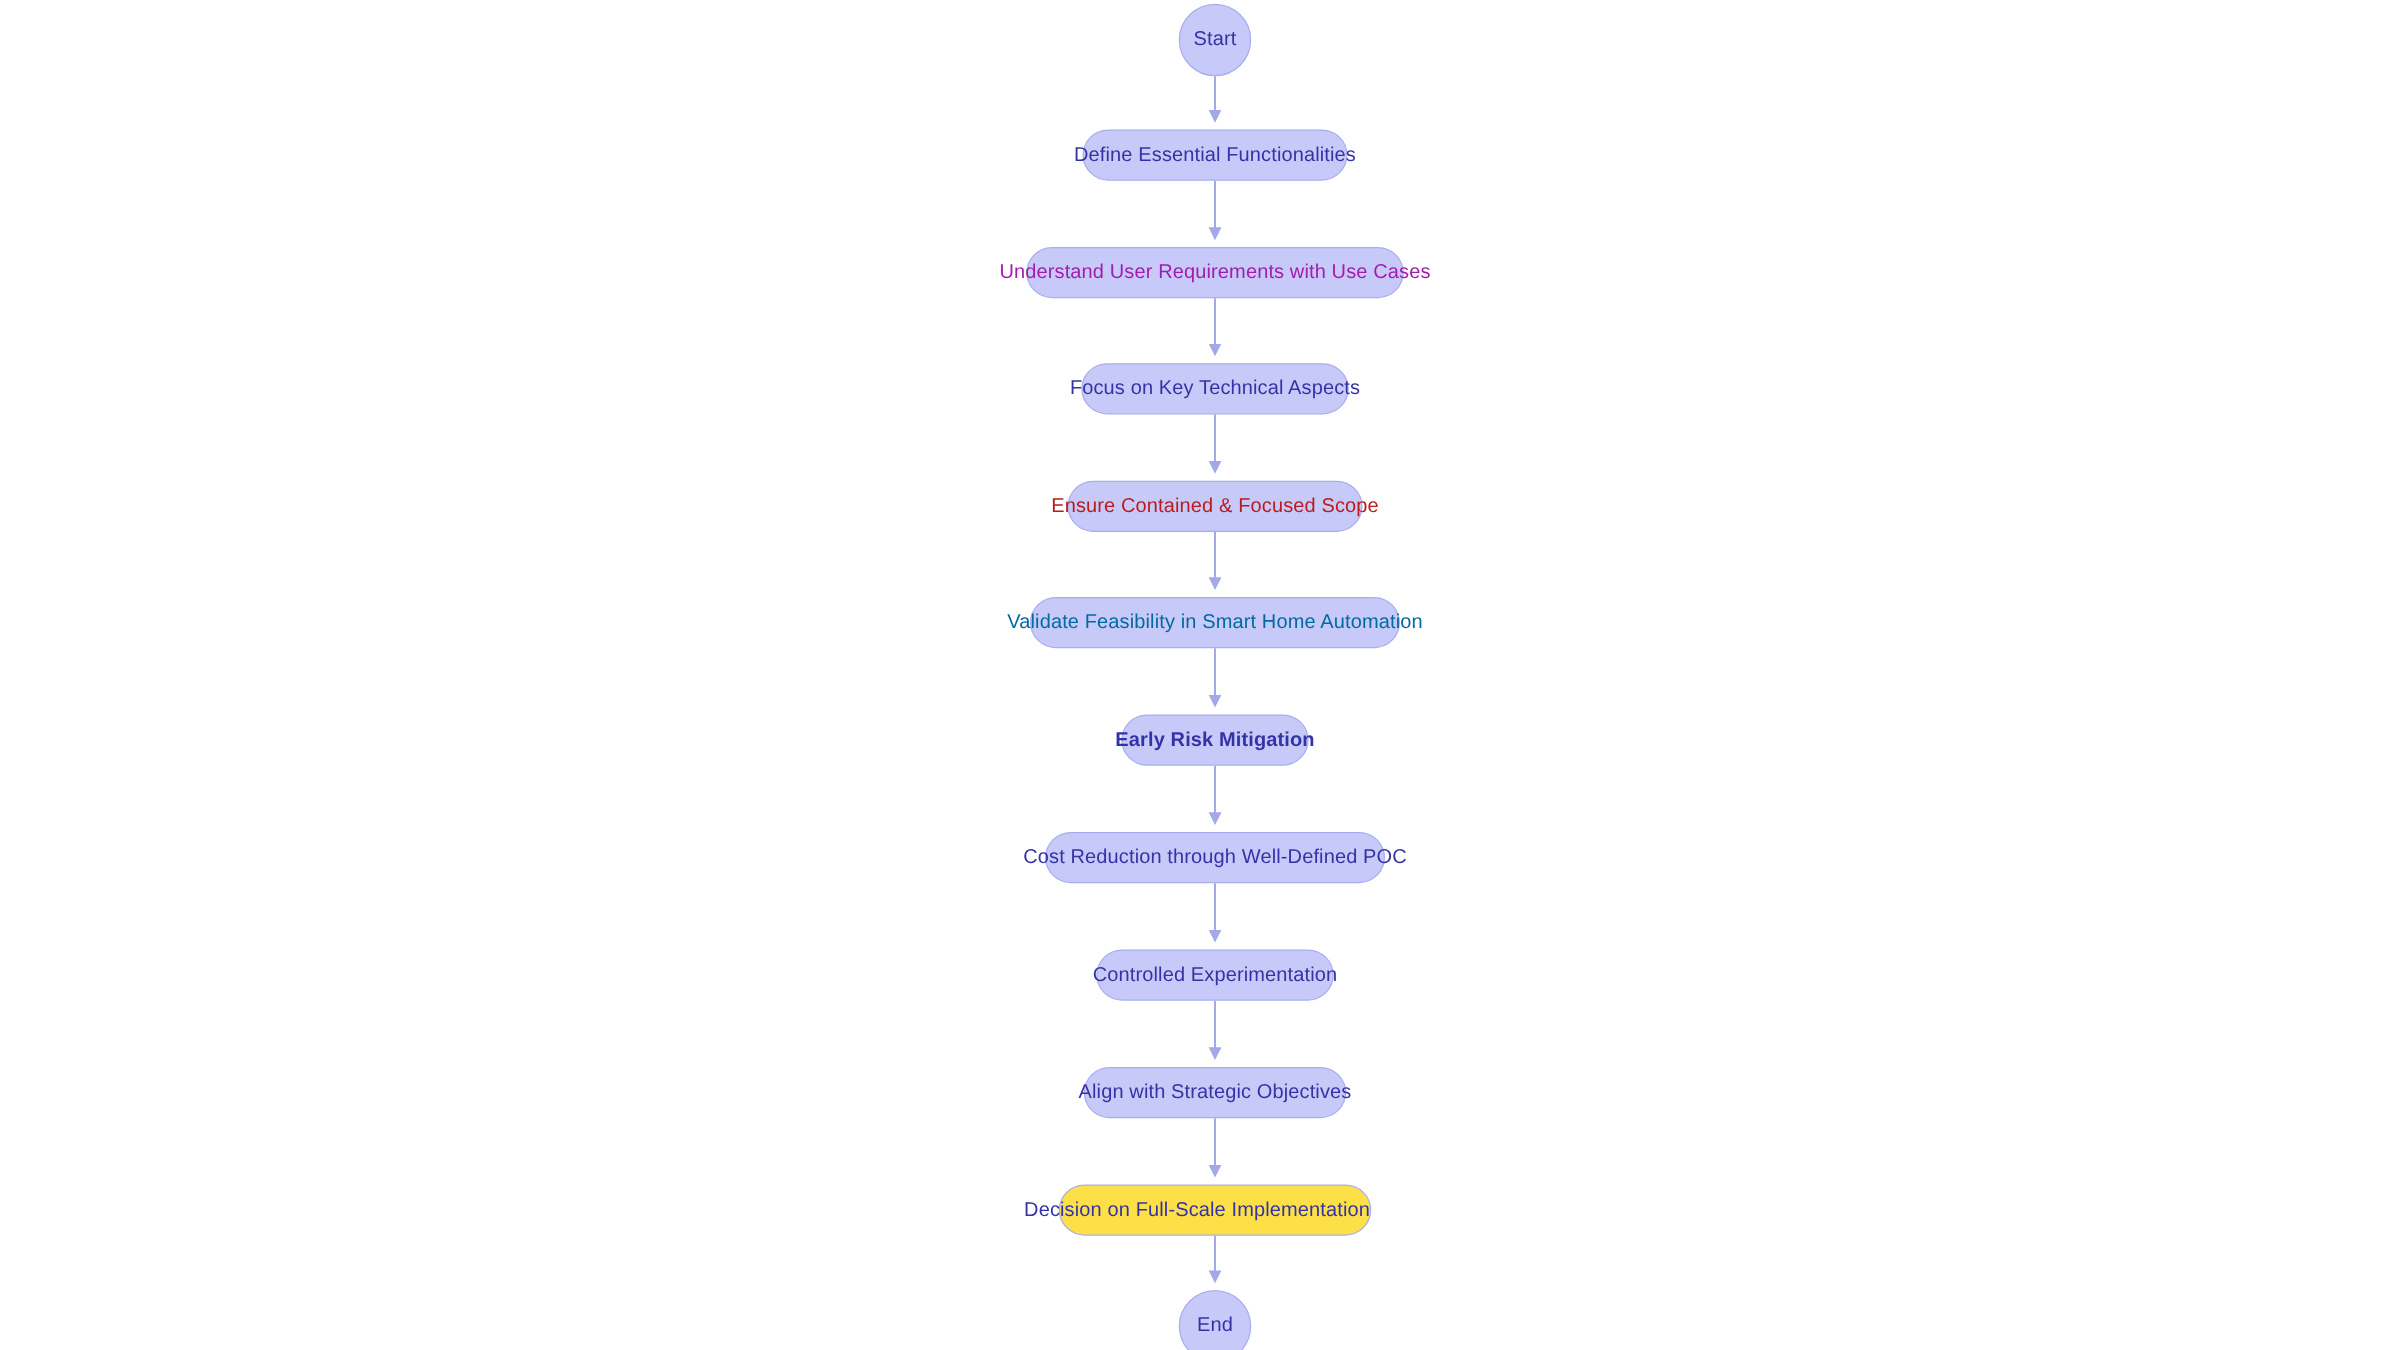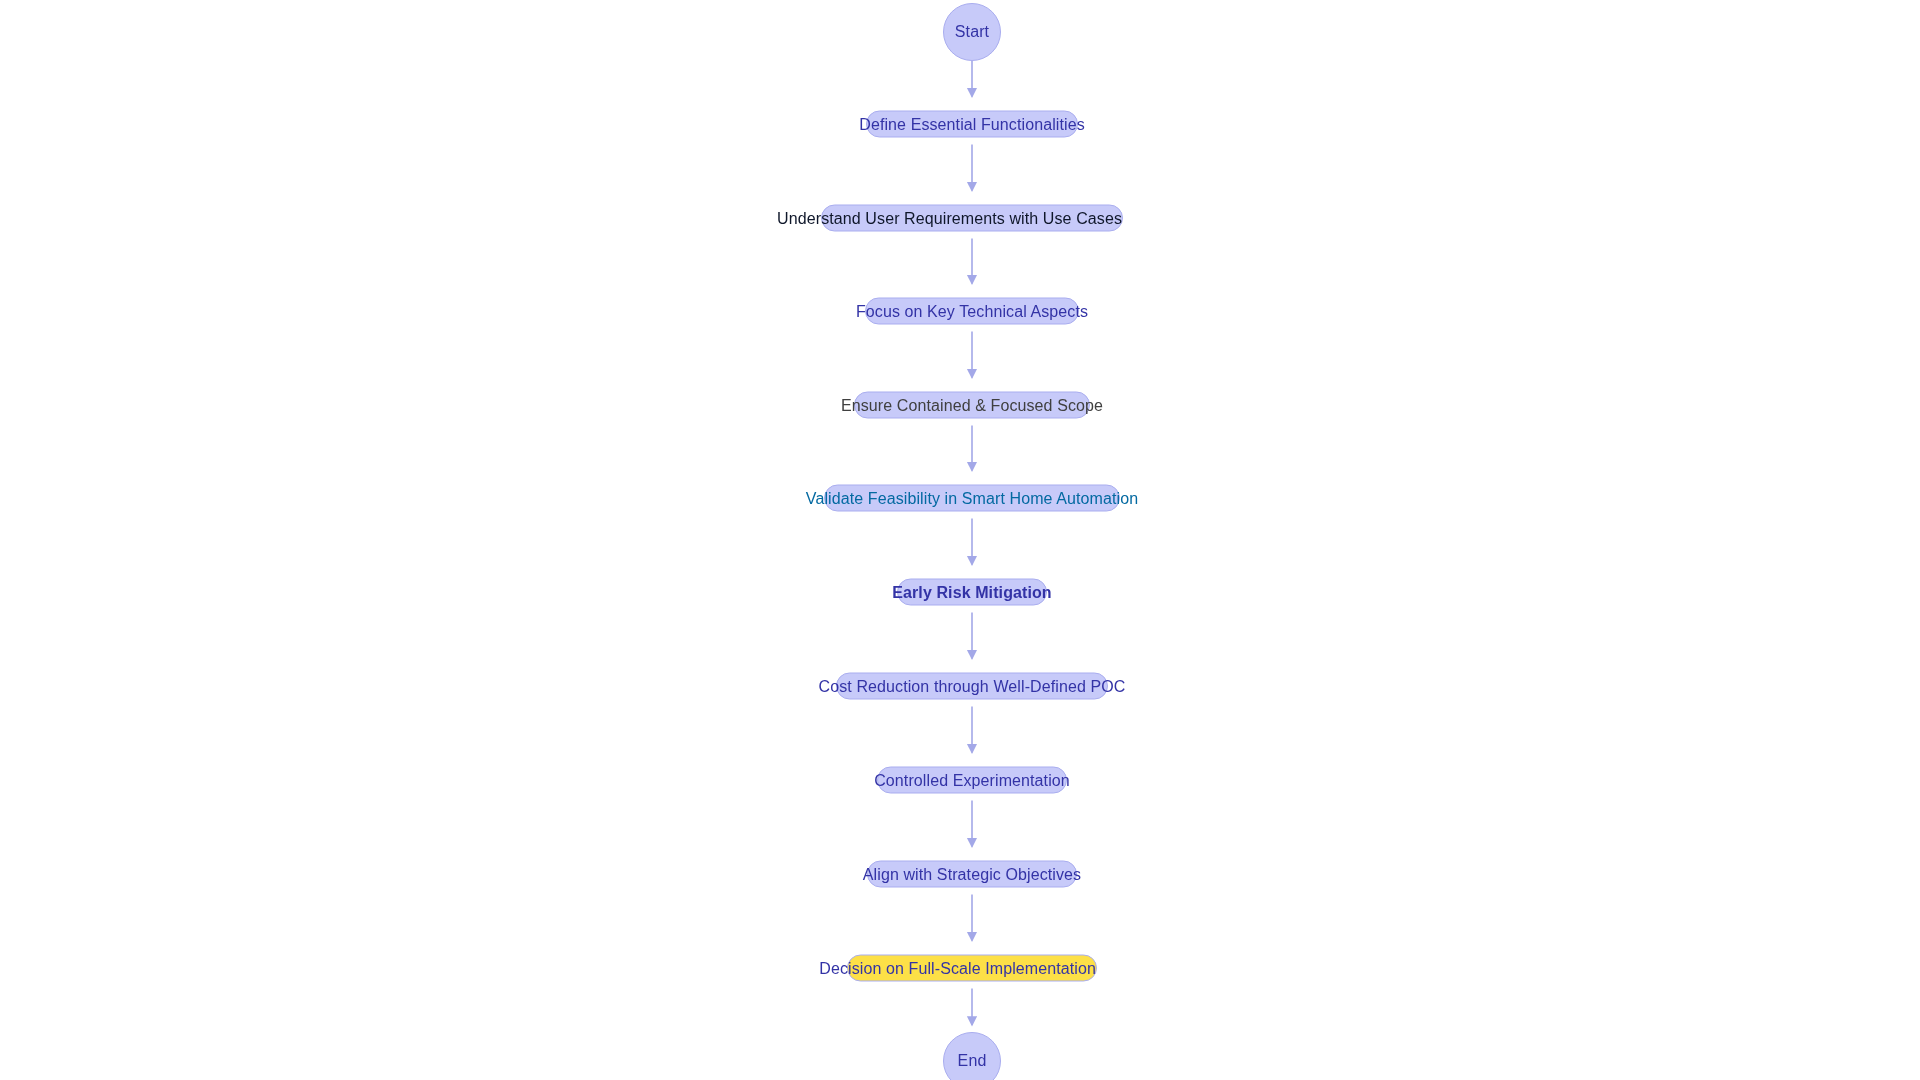--- a/index.html
+++ b/index.html
@@ -47,21 +47,21 @@
     border: 1px solid #a9adef;
     color: #3333a6;
     font-size: 16px;
     line-height: 1;
     letter-spacing: 0.1px;
     white-space: nowrap;
     transform: translate(-50%, -50%);
   }
 
   .node.pill {
-    height: 27px;
+    height: 41px;
     border-radius: 21px;
   }
 
   .node.terminal {
     width: 58px;
     height: 58px;
     border-radius: 50%;
   }
 
   .node-label {
@@ -94,27 +94,27 @@
       </g>
   </svg>
 
   <div id="node-layer">
       <div class="node terminal" style="left: 972px; top: 32px; background: rgb(199, 202, 249); border-color: rgb(169, 173, 239); color: rgb(51, 51, 166);">
         <span class="node-label">Start</span>
       </div>
       <div class="node pill" style="left: 972px; top: 124px; width: 212px; background: rgb(199, 202, 249); border-color: rgb(169, 173, 239); color: rgb(51, 51, 166);">
         <span class="node-label">Define Essential Functionalities</span>
       </div>
-      <div class="node pill" style="left: 972px; top: 218px; width: 302px; background: rgb(199, 202, 249); border-color: rgb(169, 173, 239); color: #0f172a; justify-content: flex-end;">
+      <div class="node pill" style="left: 972px; top: 218px; width: 302px; background: rgb(199, 202, 249); border-color: rgb(169, 173, 239); color: #a21caf;">
         <span class="node-label">Understand User Requirements with Use Cases</span>
       </div>
       <div class="node pill" style="left: 972px; top: 311px; width: 214px; background: rgb(199, 202, 249); border-color: rgb(169, 173, 239); color: rgb(51, 51, 166);">
         <span class="node-label">Focus on Key Technical Aspects</span>
       </div>
-      <div class="node pill" style="left: 972px; top: 405px; width: 236px; background: rgb(199, 202, 249); border-color: rgb(169, 173, 239); color: #404040;">
+      <div class="node pill" style="left: 972px; top: 405px; width: 236px; background: rgb(199, 202, 249); border-color: rgb(169, 173, 239); color: #b91c1c;">
         <span class="node-label">Ensure Contained &amp; Focused Scope</span>
       </div>
       <div class="node pill" style="left: 972px; top: 498px; width: 296px; background: rgb(199, 202, 249); border-color: rgb(169, 173, 239); color: #0369a1;">
         <span class="node-label">Validate Feasibility in Smart Home Automation</span>
       </div>
       <div class="node pill" style="left: 972px; top: 592px; width: 150px; background: rgb(199, 202, 249); border-color: rgb(169, 173, 239); color: rgb(51, 51, 166); font-weight: bold;">
         <span class="node-label">Early Risk Mitigation</span>
       </div>
       <div class="node pill" style="left: 972px; top: 686px; width: 272px; background: rgb(199, 202, 249); border-color: rgb(169, 173, 239); color: rgb(51, 51, 166);">
         <span class="node-label">Cost Reduction through Well-Defined POC</span>

